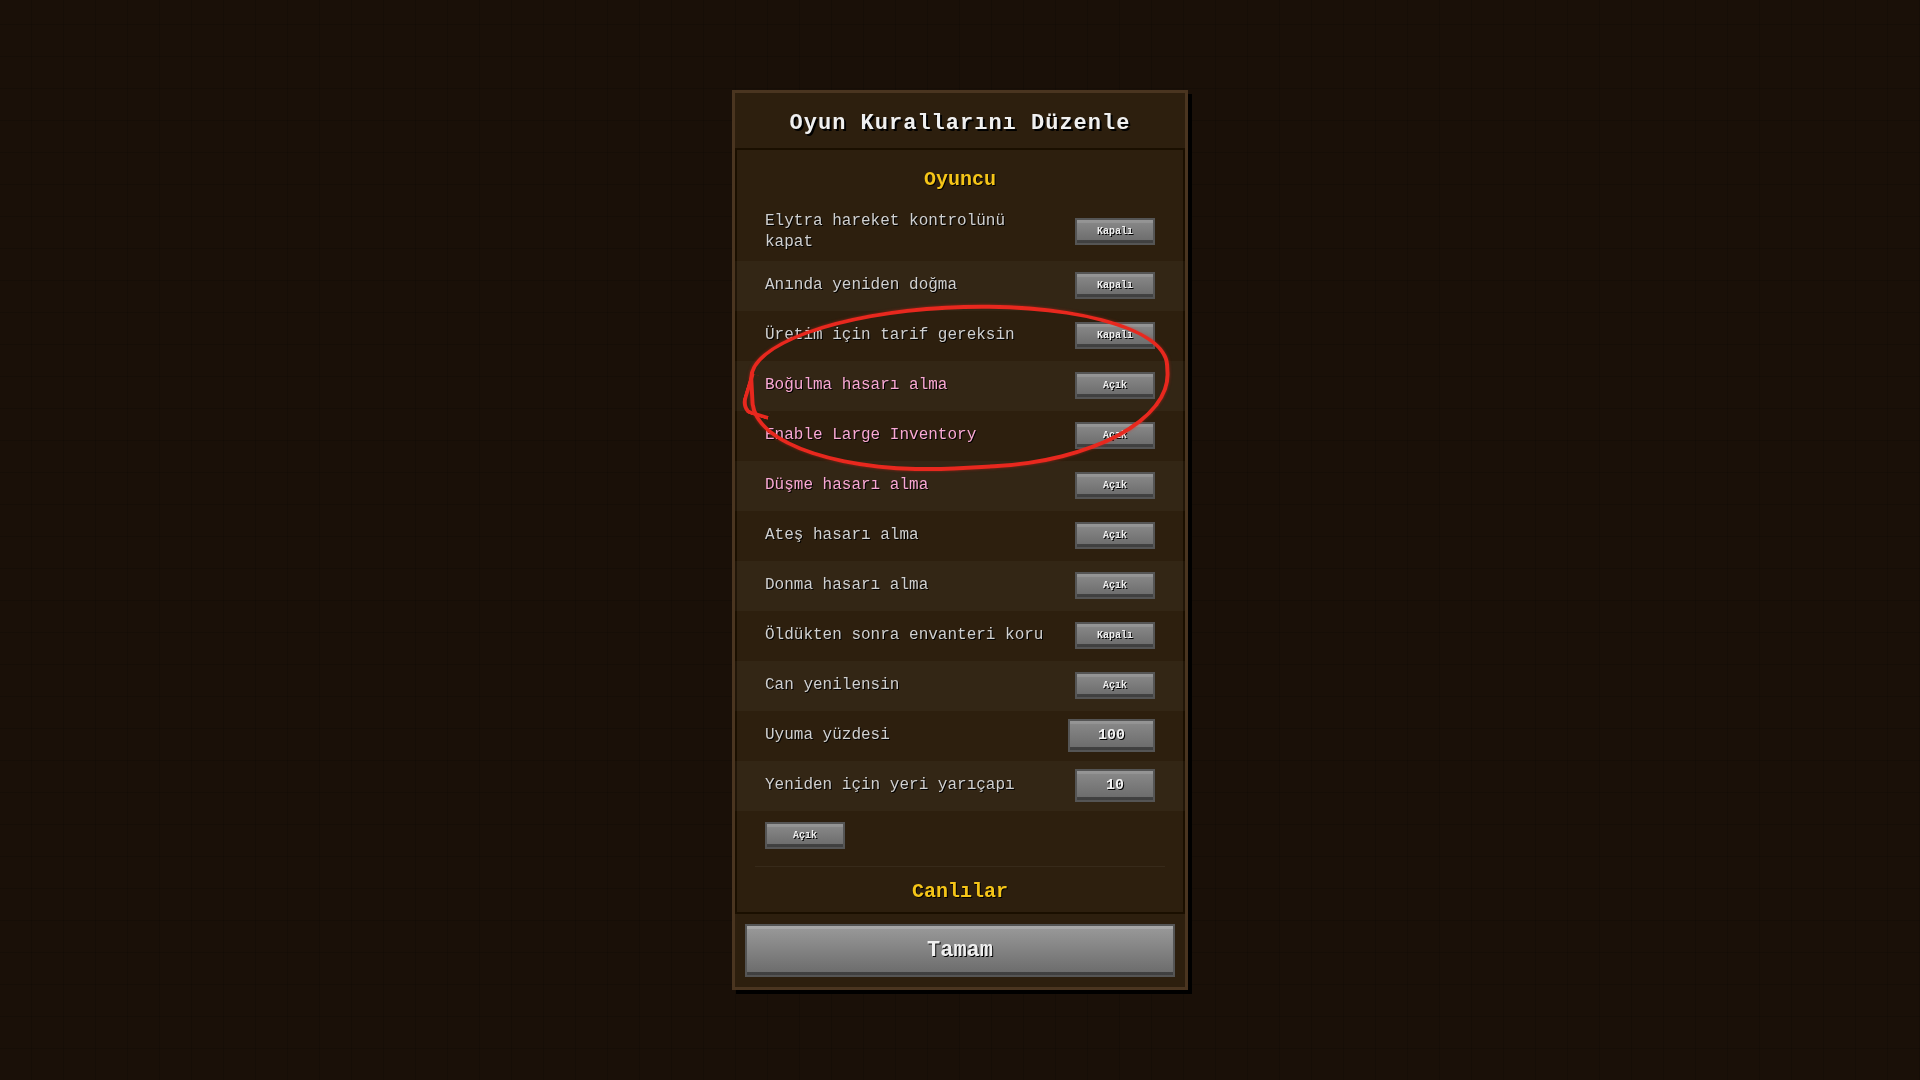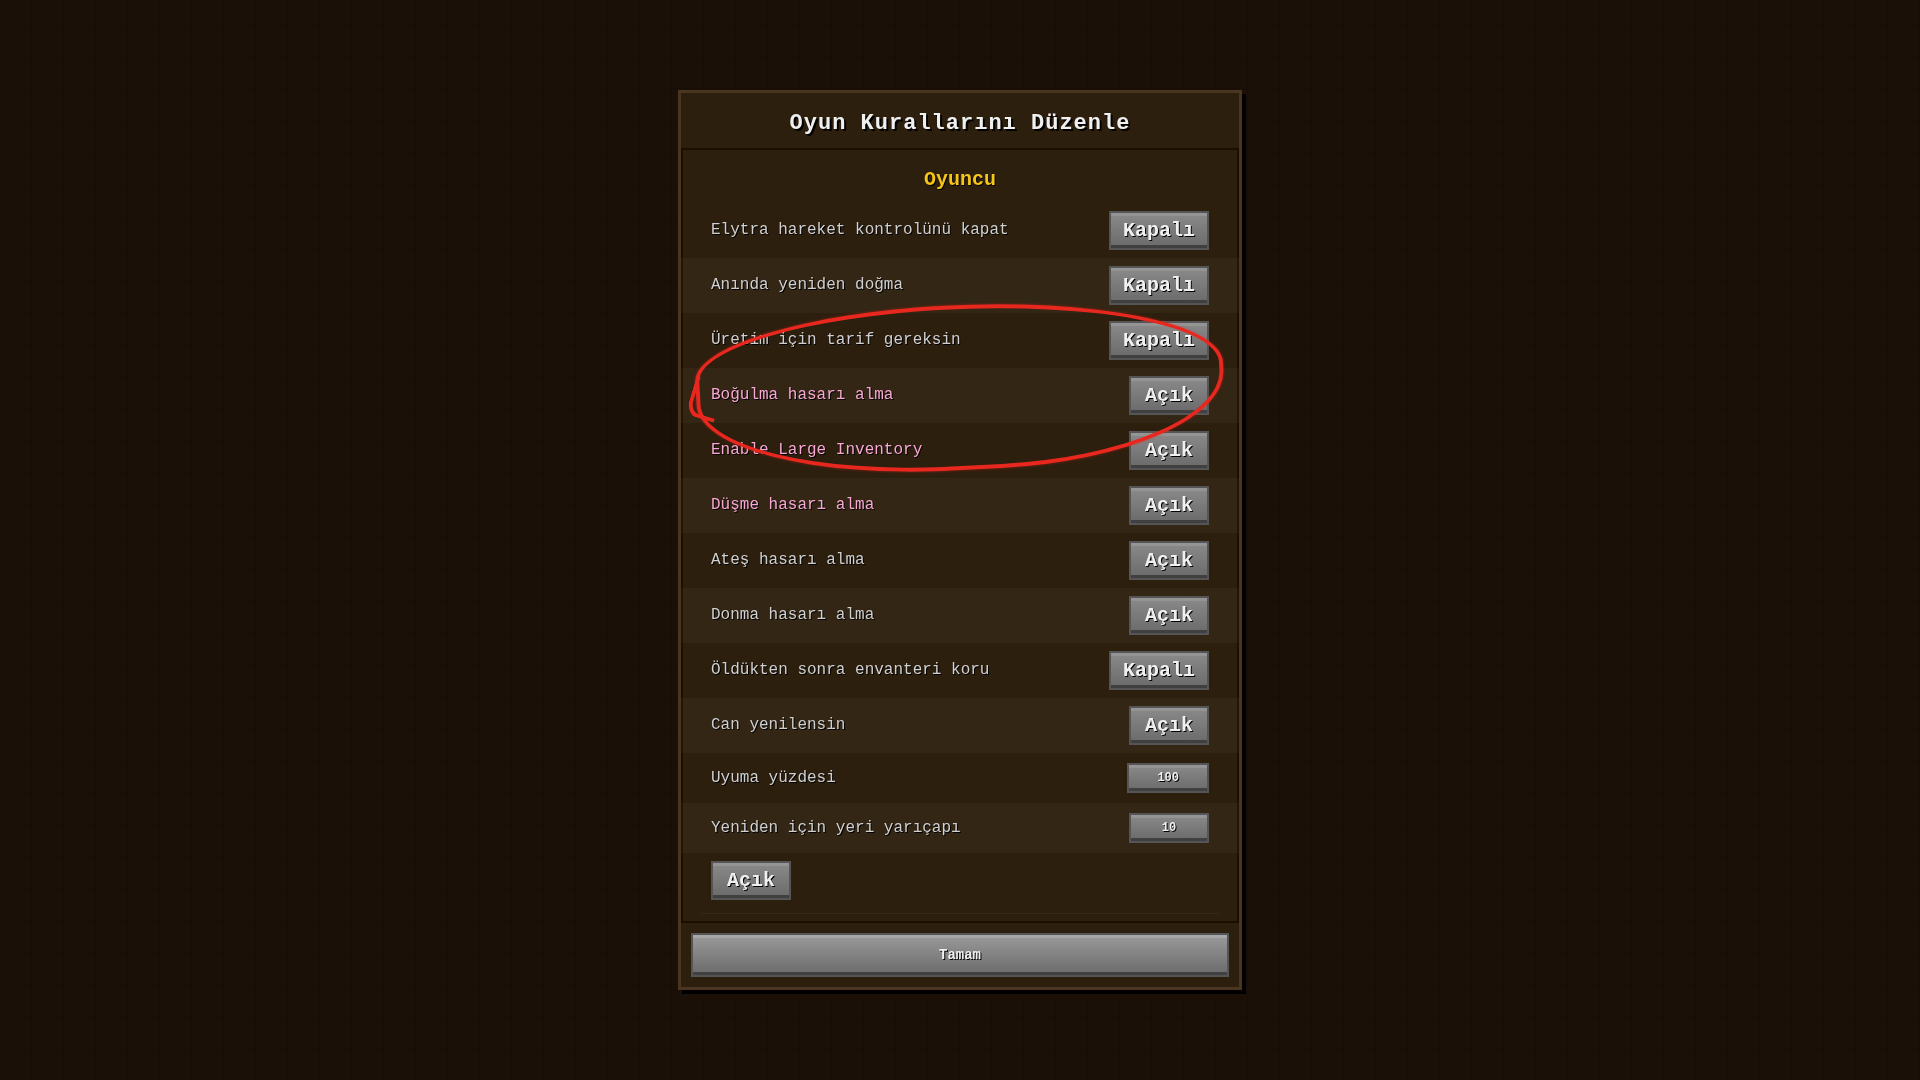--- a/index.html
+++ b/index.html
@@ -28,21 +28,21 @@
           rgba(0,0,0,0.15) 32px
         );
       font-family: 'Courier New', monospace;
       display: flex;
       align-items: center;
       justify-content: center;
       overflow: hidden;
     }
 
     .modal-container {
-      width: 564px;
+      width: 456px;
       background-color: #2d1f0e;
       border: 3px solid #4a3520;
       box-shadow: inset 0 0 0 2px #1a0f00, 4px 4px 0 #000;
       display: flex;
       flex-direction: column;
       max-height: 900px;
     }
 
     .modal-title {
       text-align: center;
@@ -110,21 +110,21 @@
     }
 
     .setting-label.circled {
       color: #f9a8d4;
     }
 
     .btn-toggle {
       min-width: 80px;
       padding: 6px 12px;
       font-family: 'Courier New', monospace;
-      font-size: 20px;
+      font-size: 10px;
       font-weight: bold;
       cursor: pointer;
       border: none;
       text-shadow: 1px 1px 0 #000;
       box-shadow: inset 0 -3px 0 rgba(0,0,0,0.4), inset 0 3px 0 rgba(255,255,255,0.1);
       text-align: center;
     }
 
     .btn-kapali {
       background: linear-gradient(to bottom, #8a8a8a, #6a6a6a);
@@ -138,40 +138,40 @@
       border: 2px solid #555;
     }
 
     .btn-number {
       background: linear-gradient(to bottom, #8a8a8a, #6a6a6a);
       color: #f0f0f0;
       border: 2px solid #555;
       min-width: 80px;
       padding: 6px 28px;
       font-family: 'Courier New', monospace;
-      font-size: 12px;
+      font-size: 15px;
       font-weight: bold;
       text-align: center;
       text-shadow: 1px 1px 0 #000;
       box-shadow: inset 0 -3px 0 rgba(0,0,0,0.4), inset 0 3px 0 rgba(255,255,255,0.1);
     }
 
     .footer {
       display: flex;
       border-top: 2px solid #1a0f00;
       padding: 10px;
       gap: 10px;
       background-color: #2d1f0e;
     }
 
     .footer-btn {
       flex: 1;
       padding: 12px;
       font-family: 'Courier New', monospace;
-      font-size: 14px;
+      font-size: 22px;
       font-weight: bold;
       cursor: pointer;
       background: linear-gradient(to bottom, #9a9a9a, #6a6a6a);
       color: #f0f0f0;
       border: 2px solid #555;
       text-shadow: 1px 1px 0 #000;
       box-shadow: inset 0 -3px 0 rgba(0,0,0,0.4), inset 0 3px 0 rgba(255,255,255,0.15);
       text-align: center;
     }
 

